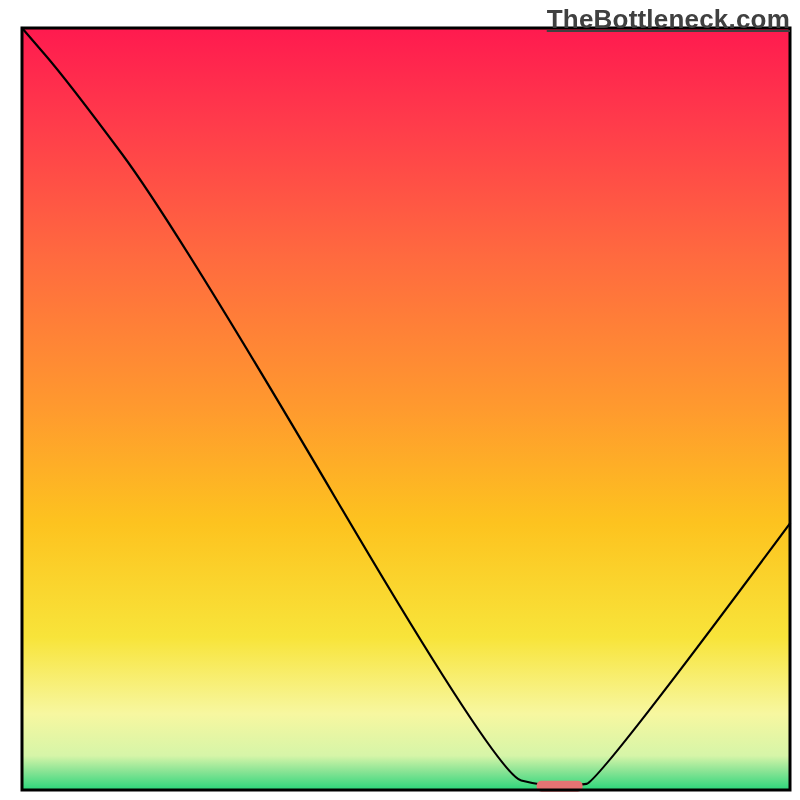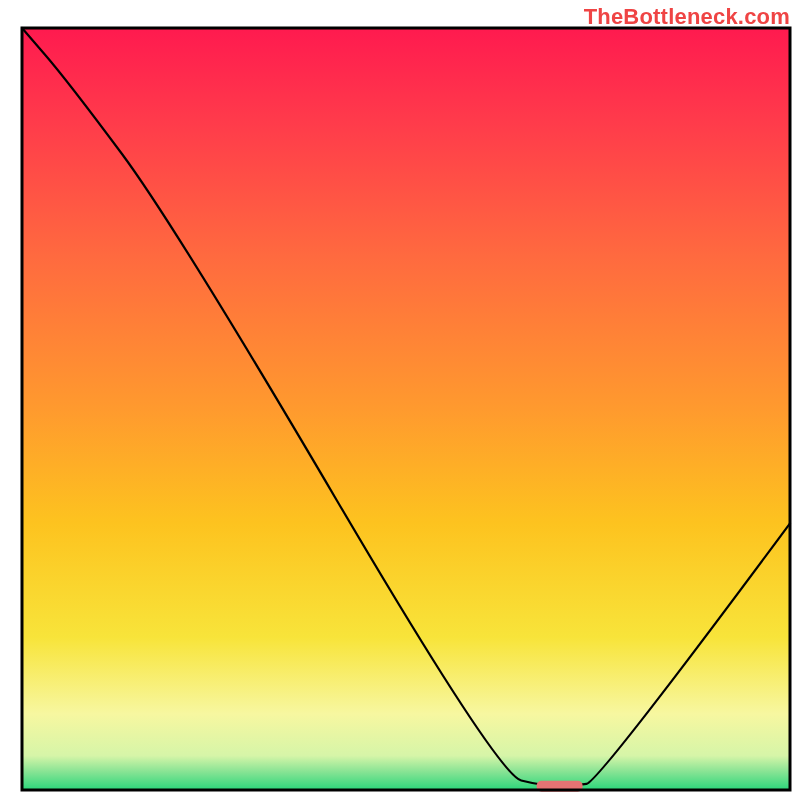--- a/index.html
+++ b/index.html
@@ -12,25 +12,26 @@
   }
   .container {
     position: relative;
     width: 800px;
     height: 800px;
   }
   .watermark {
     position: absolute;
     top: 4px;
     right: 10px;
-    font-size: 22px;
+    font-size: 26px;
     font-weight: bold;
-    color: #ef4444;
+    color: #404040;
     letter-spacing: 0.2px;
     z-index: 10;
+    text-decoration: underline;
   }
   svg.plot {
     position: absolute;
     top: 0;
     left: 0;
   }
 </style>
 </head>
 <body>
 

